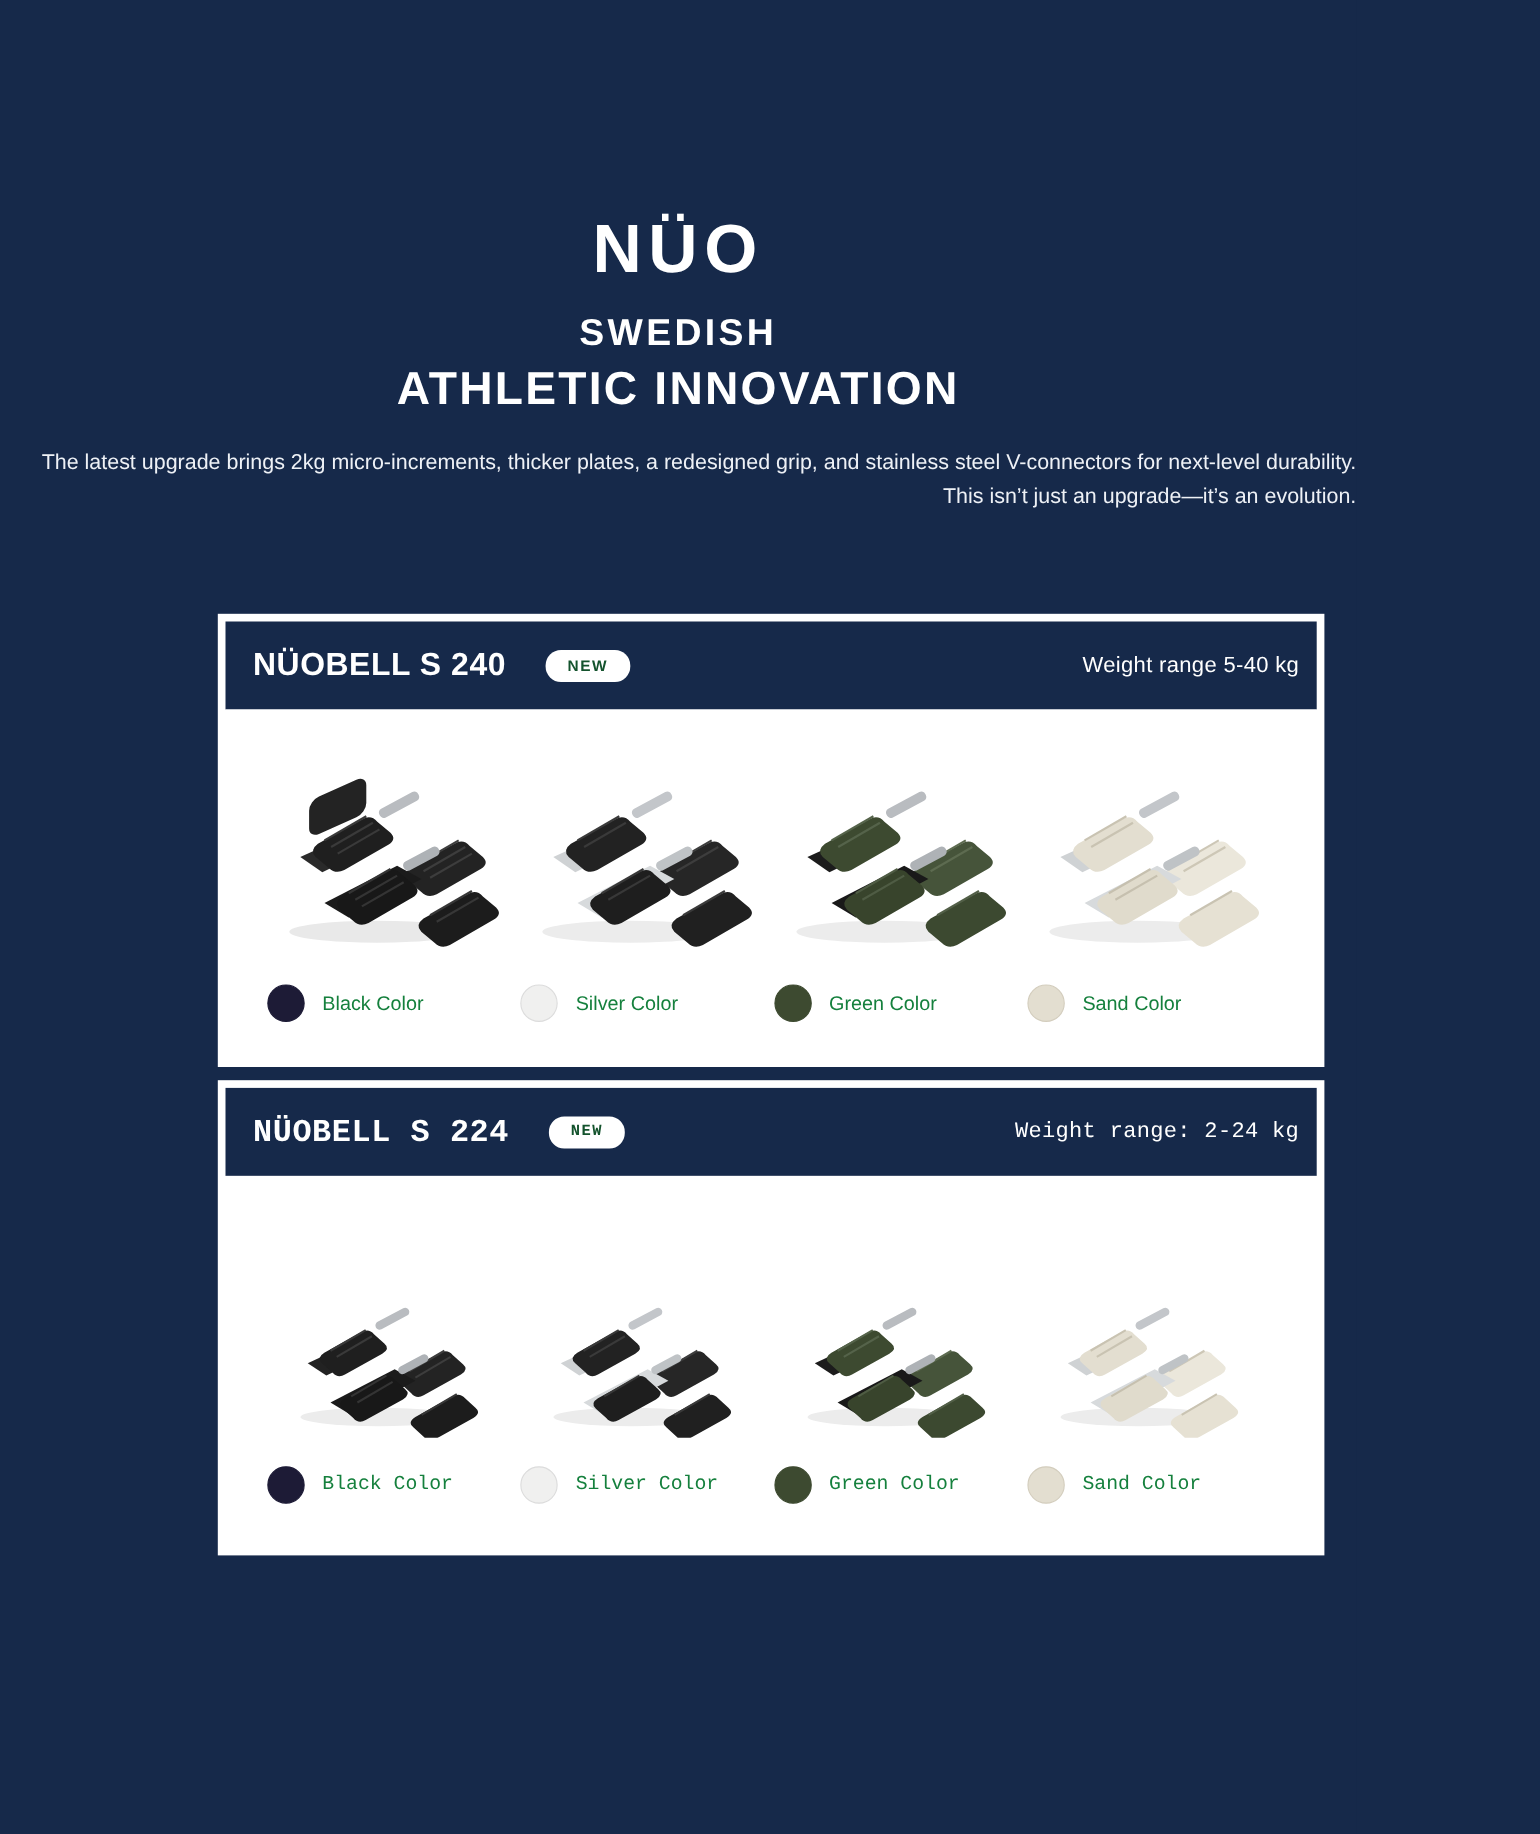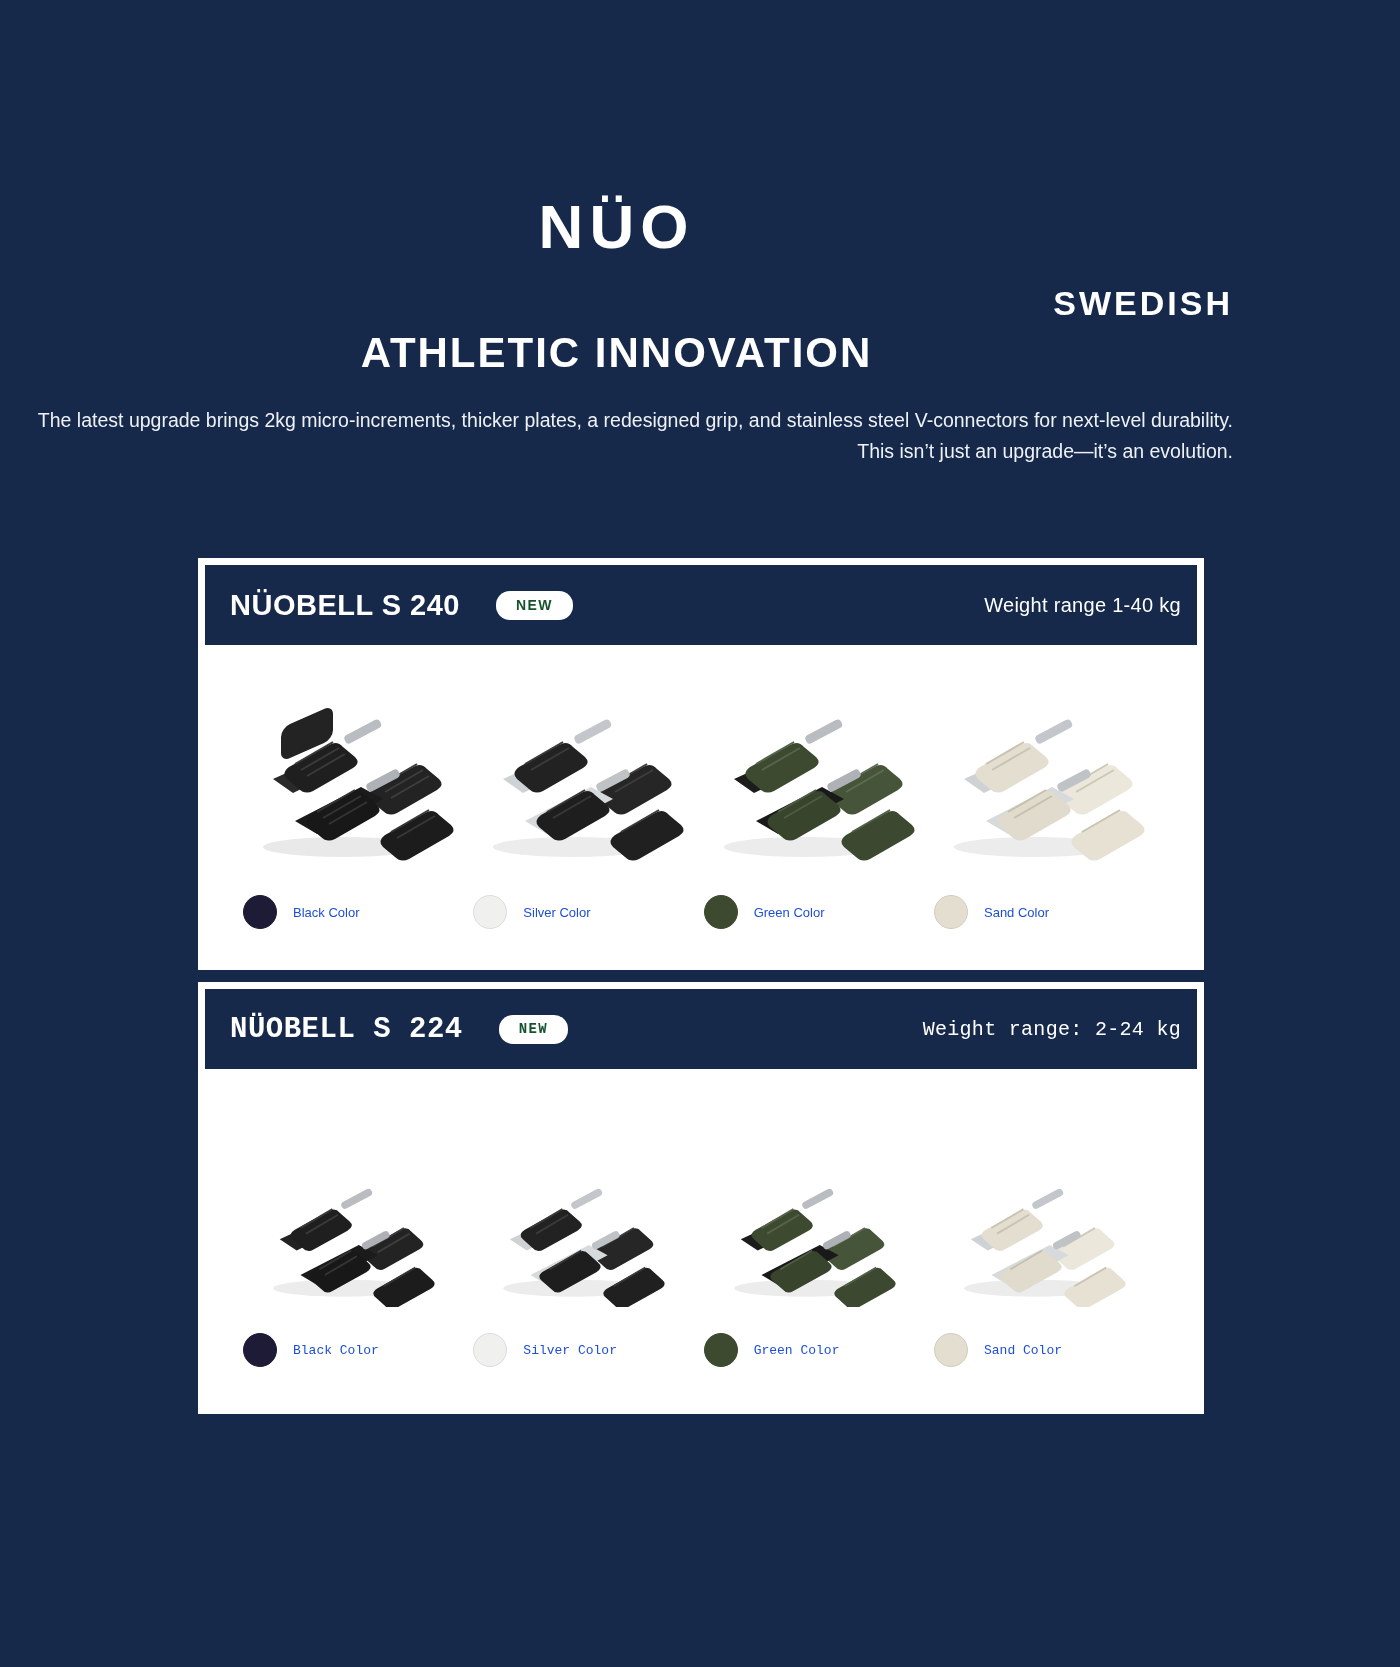--- a/index.html
+++ b/index.html
@@ -29,21 +29,20 @@
     letter-spacing: 6px;
     line-height: 1;
   }
   .tagline1 {
     color: #ffffff;
     font-size: 34px;
     font-weight: bold;
     letter-spacing: 3px;
     margin-top: 26px;
     line-height: 1.15;
-    text-align: right;
   }
   .tagline2 {
     color: #ffffff;
     font-size: 42px;
     font-weight: bold;
     letter-spacing: 2px;
     margin-top: 6px;
     line-height: 1.15;
   }
   .pill-wrap { margin-top: 22px; }
@@ -137,22 +136,22 @@
     display: flex;
     align-items: center;
   }
   .swatch {
     width: 34px;
     height: 34px;
     border-radius: 50%;
     flex: 0 0 auto;
   }
   .swatch-label {
-    color: #1d4ed8;
-    font-size: 13px;
+    color: #15803d;
+    font-size: 18px;
     margin-left: 16px;
     white-space: nowrap;
   }
   .card-2 .row-products { height: 160px; }
   .card-2 .prod { height: 160px; }
   .card-2 .card-body { padding: 78px 24px 40px 24px; }
 
   
   .db-svg { display: block; width: 100%; height: 100%; }
 </style>
@@ -167,21 +166,21 @@
     <div class="tagline2">ATHLETIC INNOVATION</div>
     <div class="intro">The latest upgrade brings 2kg micro-increments, thicker plates, a redesigned grip, and stainless steel V-connectors for next-level durability. This isn’t just an upgrade—it’s an evolution.</div>
   </div>
 
   <div class="cards">
 
     <div class="card card-1">
       <div class="card-head">
         <span class="card-title">NÜOBELL S 240</span>
         <span class="badge">NEW</span>
-        <span class="weight">Weight range 1-40 kg</span>
+        <span class="weight">Weight range 5-40 kg</span>
       </div>
       <div class="card-body">
         <div class="row-products">
 
           <div class="prod">
             <svg class="db-svg" viewBox="0 0 225 190">
               <ellipse cx="100" cy="168" rx="80" ry="10" fill="#e9e9e9"></ellipse>
               <g transform="translate(0,-8)">
 
                 <path d="M30 108 L92 80 L112 92 L50 122 Z" fill="#2a2a2a"></path>

